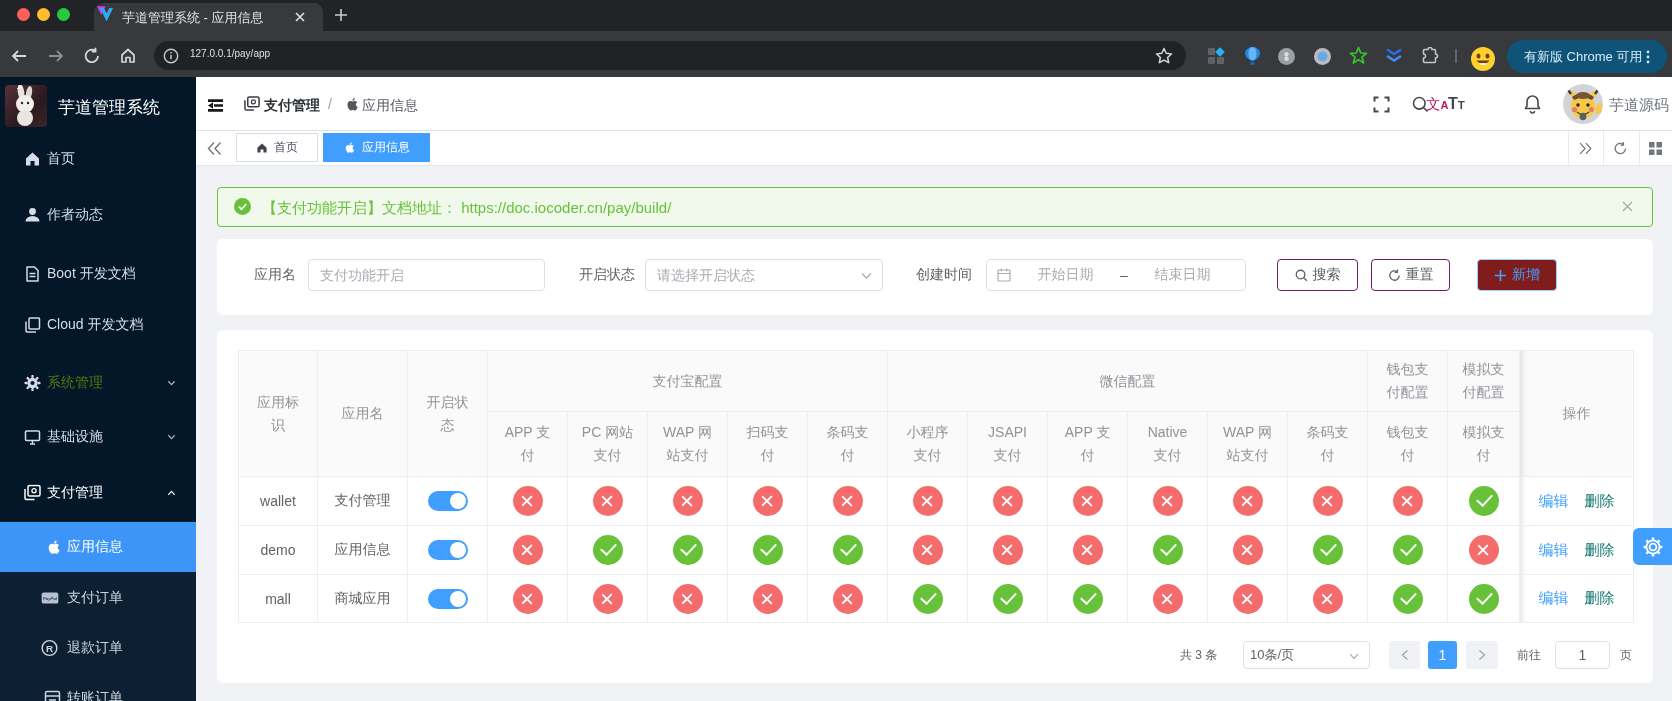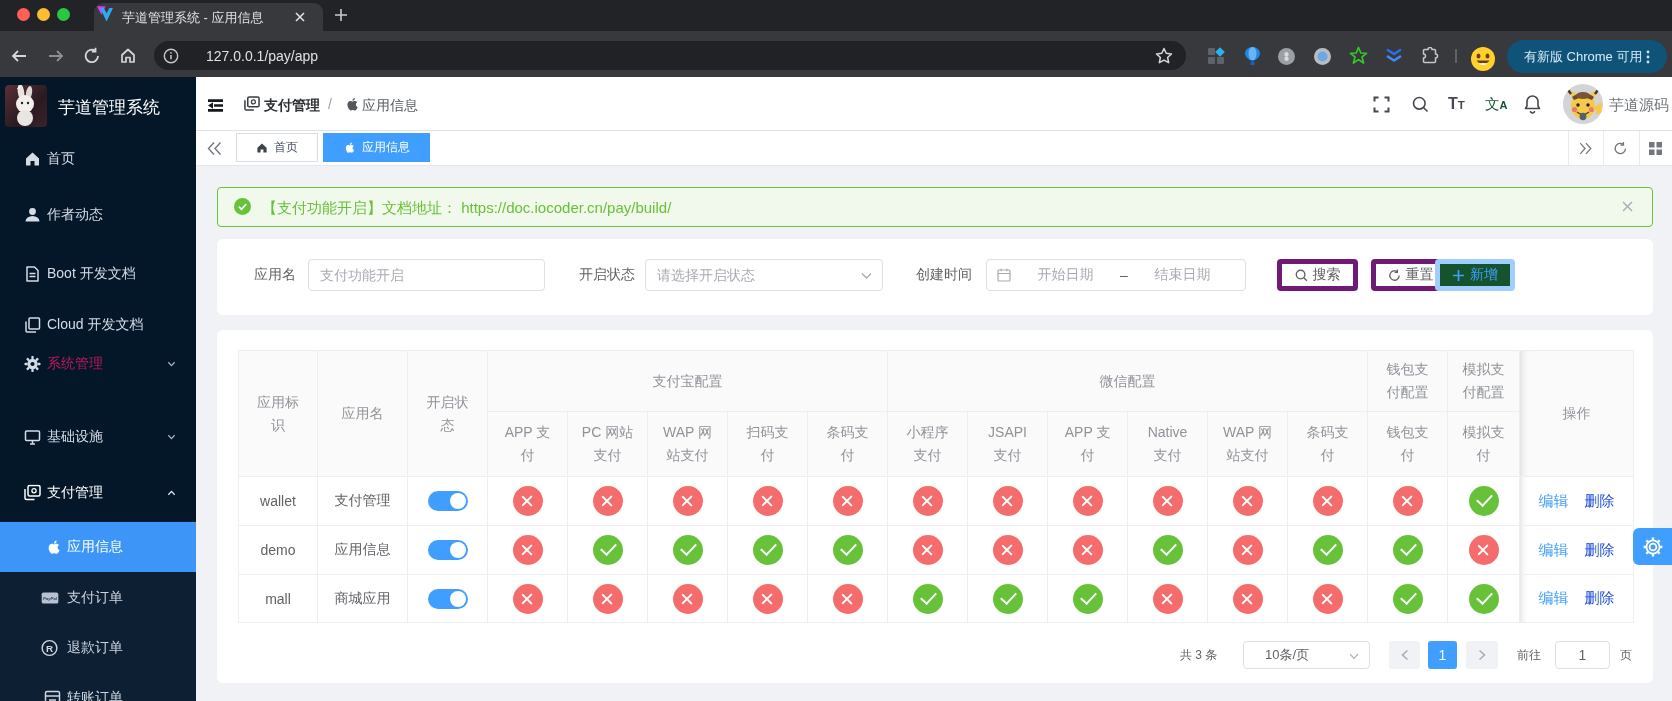--- a/index.html
+++ b/index.html
@@ -21,35 +21,35 @@
 
 .navbar{left:196px;top:77px;width:1476px;height:54px;background:#fff;border-bottom:1px solid #dfe3e8}
 .nico{color:#51565d}
 .tabsbar{left:196px;top:131px;width:1476px;height:35px;background:#fff;border-bottom:1px solid #e4e7ed}
 .vtab{top:2px;height:29px;font-size:12px;border:1px solid #d8dce5;background:#fff;color:#495060;display:flex;align-items:center;justify-content:center;gap:6px}
 
 .alert{left:217px;top:187px;width:1436px;height:40px;background:#f0f9eb;border:1px solid #67c23a;border-radius:4px;color:#67c23a;font-size:15px}
 .card{background:#fff;border-radius:6px}
 .lbl{font-size:14px;color:#606266;top:33px}
 .inp{top:27px;height:32px;border:1px solid #dcdfe6;border-radius:4px;background:#fff;font-size:14px;color:#a8abb2}
-.btn{top:27px;height:32px;border:5px solid #701a75;border-radius:4px;background:#fff;font-size:14px;color:#606266;display:flex;align-items:center;justify-content:center;gap:5px}
+.btn{top:27px;height:32px;border:1px solid #701a75;border-radius:4px;background:#fff;font-size:14px;color:#606266;display:flex;align-items:center;justify-content:center;gap:5px}
 
 table{border-collapse:collapse;table-layout:fixed;width:1395px;font-size:14px}
 th,td{border:1px solid #ebeef5;text-align:center;vertical-align:middle;font-weight:400;overflow:hidden}
 th{background:#fafafa;color:#909399;line-height:23px}
 td{color:#606266}
 .opc{box-shadow:inset 9px 0 9px -9px rgba(0,0,0,.18)}
 .icx,.icv{display:inline-block;width:30px;height:30px;border-radius:50%;position:relative;vertical-align:middle}
 .icx{background:#f56c6c}.icv{background:#67c23a}
 .icx:before,.icx:after{content:"";position:absolute;left:13.9px;top:8px;width:2.3px;height:14px;background:#fff;border-radius:1px}
 .icx:before{transform:rotate(45deg)}.icx:after{transform:rotate(-45deg)}
 .icv:before{content:"";position:absolute;left:8px;top:8px;width:13px;height:7px;border-left:2.4px solid #fff;border-bottom:2.4px solid #fff;transform:rotate(-47deg)}
 .sw{display:inline-block;width:40px;height:20px;border-radius:10px;background:#409eff;position:relative;vertical-align:middle}
 .sw:after{content:"";position:absolute;right:2px;top:2px;width:16px;height:16px;border-radius:50%;background:#fff}
-.lk{color:#409eff}.lkr{color:#1d4ed8}
+.lk{color:#409eff}.lkr{color:#0f766e}
 
 .pg{font-size:12px;color:#606266}
 .pbtn{top:641px;height:28px;border-radius:3px;background:#f0f2f5;display:flex;align-items:center;justify-content:center}
 .fab{left:1633px;top:528px;width:39px;height:37px;background:#409eff;border-radius:6px 0 0 6px;display:flex;align-items:center;justify-content:center}
 .fx{display:flex;align-items:center}
 </style></head><body>
 
 <div class="a strip"></div>
 <div class="a dot" style="left:17px;background:#ff5f57"></div>
 <div class="a dot" style="left:37px;background:#febc2e"></div>
@@ -80,21 +80,21 @@
   </svg>
 <svg class="a" style="left:119px;top:47px" width="18" height="18" viewBox="0 0 18 18">
     <path d="M3 8 L9 2.5 L15 8 V15 H11 V10.5 H7 V15 H3 Z" stroke="#d3d7db" stroke-width="1.7" fill="none" stroke-linejoin="round"></path>
   </svg>
 <div class="a omni"></div>
 <svg class="a" style="left:163px;top:48px" width="16" height="16" viewBox="0 0 16 16">
     <circle cx="8" cy="8" r="6.7" stroke="#c4c8cd" stroke-width="1.4" fill="none"></circle>
     <path d="M8 7 V11.2" stroke="#c4c8cd" stroke-width="1.5"></path>
     <circle cx="8" cy="4.8" r="0.9" fill="#c4c8cd"></circle>
   </svg>
-<div class="a" style="left:206px;top:48px;color:#dde1e6;font-size:14px">127.0.0.1/pay/app</div>
+<div class="a" style="left:190px;top:48px;color:#dde1e6;font-size:10px">127.0.0.1/pay/app</div>
 <svg class="a" style="left:1155px;top:47px" width="18" height="18" viewBox="0 0 18 18">
     <path d="M9 1.5 L11.2 6.3 16.5 6.9 12.6 10.5 13.7 15.7 9 13.1 4.3 15.7 5.4 10.5 1.5 6.9 6.8 6.3 Z" stroke="#d3d7db" stroke-width="1.5" fill="none" stroke-linejoin="round"></path>
   </svg>
 
 <svg class="a" style="left:1207px;top:47px" width="18" height="18" viewBox="0 0 18 18">
  <rect x="1" y="1" width="7" height="7" rx="1" fill="#5f6368"></rect>
     <rect x="1" y="10" width="7" height="7" rx="1" fill="#5f6368"></rect>
     <rect x="10" y="10" width="7" height="7" rx="1" fill="#5f6368"></rect>
  <rect x="9.6" y="1.6" width="6.8" height="6.8" fill="#27b3f0" transform="rotate(45 13 5)"></rect>
 </svg>
@@ -168,21 +168,21 @@
     </svg>
     <span class="t">Boot 开发文档</span>
   </div>
 <div class="a mi" style="top:297px;color:#d5dce6">
     <svg class="a" style="left:24px;top:50%;transform:translateY(-50%)" width="17" height="17" viewBox="0 0 17 17">
       <rect x="5" y="1.5" width="10.5" height="11" rx="1" stroke="#d5dce6" stroke-width="1.5" fill="none"></rect>
       <path d="M2 5 V14.5 a1 1 0 0 0 1 1 H12" stroke="#d5dce6" stroke-width="1.5" fill="none"></path>
     </svg>
     <span class="t">Cloud 开发文档</span>
   </div>
-<div class="a mi" style="top:336px;color:#be185d">
+<div class="a mi" style="top:355px;color:#4d7c0f">
     <svg class="a" style="left:24px;top:50%;transform:translateY(-50%)" width="17" height="17" viewBox="0 0 17 17">
       <g fill="#d5dce6">
         <circle cx="8.5" cy="8.5" r="5.2"></circle>
         <rect x="7.3" y="0.5" width="2.4" height="3" rx="0.8"></rect>
         <rect x="7.3" y="13.5" width="2.4" height="3" rx="0.8"></rect>
         <rect x="0.5" y="7.3" width="3" height="2.4" rx="0.8"></rect>
         <rect x="13.5" y="7.3" width="3" height="2.4" rx="0.8"></rect>
         <g transform="rotate(45 8.5 8.5)">
           <rect x="7.3" y="0.5" width="2.4" height="3" rx="0.8"></rect>
           <rect x="7.3" y="13.5" width="2.4" height="3" rx="0.8"></rect>
@@ -263,21 +263,21 @@
   </svg>
 <div class="a" style="left:362px;top:97px;font-size:14px;color:#55595f">应用信息</div>
 <svg class="a" style="left:1373px;top:96px" width="17" height="17" viewBox="0 0 17 17">
     <path d="M1.5 5.5 V1.5 H5.5 M11.5 1.5 H15.5 V5.5 M15.5 11.5 V15.5 H11.5 M5.5 15.5 H1.5 V11.5" stroke="#44484e" stroke-width="2" fill="none"></path>
   </svg>
 <svg class="a" style="left:1412px;top:96px" width="17" height="17" viewBox="0 0 17 17">
     <circle cx="7.3" cy="7.3" r="5.8" stroke="#44484e" stroke-width="1.6" fill="none"></circle>
     <path d="M11.5 11.5 L15.5 15.5" stroke="#44484e" stroke-width="1.6"></path>
   </svg>
 <div class="a" style="left:1448px;top:95px;color:#44484e;font-size:16px;font-weight:bold">T<span style="font-size:11.5px">T</span></div>
-<div class="a" style="left:1485px;top:95px;color:#14532d;font-size:14.5px">文<span style="font-size:11px;font-weight:bold">A</span></div>
+<div class="a" style="left:1426px;top:95px;color:#be185d;font-size:14.5px">文<span style="font-size:11px;font-weight:bold">A</span></div>
 <svg class="a" style="left:1523px;top:94px" width="19" height="20" viewBox="0 0 19 20">
     <path d="M9.5 2 a5.5 5.5 0 0 1 5.5 5.5 V12 l1.5 2.5 H2.5 L4 12 V7.5 A5.5 5.5 0 0 1 9.5 2 Z" stroke="#44484e" stroke-width="1.6" fill="none" stroke-linejoin="round"></path>
     <path d="M7.5 17 a2 2 0 0 0 4 0" stroke="#44484e" stroke-width="1.5" fill="none"></path>
   </svg>
 <div class="a" style="left:1563px;top:84px;width:40px;height:40px;border-radius:50%;background:#d2d4d7;overflow:hidden">
  <svg width="40" height="40" viewBox="0 0 40 40">
   <path d="M10 14 L4 6 L13 9 Z" fill="#f7c948"></path>
       <path d="M30 14 L36 6 L27 9 Z" fill="#f7c948"></path>
   <path d="M5.5 6.5 L8 10" stroke="#4a3726" stroke-width="2.5"></path>
       <path d="M34.5 6.5 L32 10" stroke="#4a3726" stroke-width="2.5"></path>
@@ -358,21 +358,21 @@
 <div class="a btn" style="left:1277px;top:259px;width:81px">
  <svg width="13" height="13" viewBox="0 0 17 17">
       <circle cx="7.3" cy="7.3" r="5.6" stroke="#606266" stroke-width="1.8" fill="none"></circle>
       <path d="M11.5 11.5 L15.5 15.5" stroke="#606266" stroke-width="1.8"></path>
     </svg>搜索</div>
 <div class="a btn" style="left:1371px;top:259px;width:79px">
  <svg width="13" height="13" viewBox="0 0 18 18">
       <path d="M15.5 9 A6.5 6.5 0 1 1 13 3.9" stroke="#606266" stroke-width="1.8" fill="none"></path>
       <path d="M13 0.8 V4.6 H9.2" stroke="#606266" stroke-width="1.8" fill="none"></path>
     </svg>重置</div>
-<div class="a btn" style="left:1435px;top:259px;width:80px;background:#14532d;border-color:#a0cfff;color:#409eff">
+<div class="a btn" style="left:1477px;top:259px;width:80px;background:#7f1d1d;border-color:#a0cfff;color:#409eff">
  <svg width="13" height="13" viewBox="0 0 13 13">
       <path d="M6.5 1 V12 M1 6.5 H12" stroke="#409eff" stroke-width="1.7"></path>
     </svg>新增</div>
 <div class="a card" style="left:217px;top:330px;width:1436px;height:353px"></div>
 <table class="a" style="left:238px;top:350px">
     <colgroup>
       <col style="width:79px">
       <col style="width:90px">
       <col style="width:80px">
       <col style="width:80px">
@@ -470,21 +470,21 @@
         <td><span class="icx"></span></td>
         <td><span class="icx"></span></td>
         <td><span class="icv"></span></td>
         <td><span class="icv"></span></td>
         <td class="opc" style="font-size:15px"><span class="lk">编辑</span><span style="display:inline-block;width:16px"></span><span class="lkr">删除</span></td>
       </tr>
     </tbody>
   </table>
 <div class="a pg" style="left:1180px;top:647px">共 3 条</div>
 <div class="a inp fx" style="left:1243px;top:641px;width:127px;height:28px;color:#606266;font-size:13px">
- <span style="margin-left:21px">10条/页</span>
+ <span style="margin-left:6px">10条/页</span>
  <svg class="a" style="right:10px;top:11px" width="10" height="7" viewBox="0 0 10 7">
       <path d="M1 1.2 L5 5.3 L9 1.2" stroke="#a8abb2" stroke-width="1.2" fill="none"></path>
     </svg>
 </div>
 <div class="a pbtn" style="left:1389px;width:31px">
     <svg width="10" height="12" viewBox="0 0 10 12">
       <path d="M7.5 1.5 L2.5 6 L7.5 10.5" stroke="#a8abb2" stroke-width="1.5" fill="none"></path>
     </svg>
   </div>
 <div class="a pbtn" style="left:1428px;width:29px;background:#409eff;color:#fff;font-size:14px">1</div>

